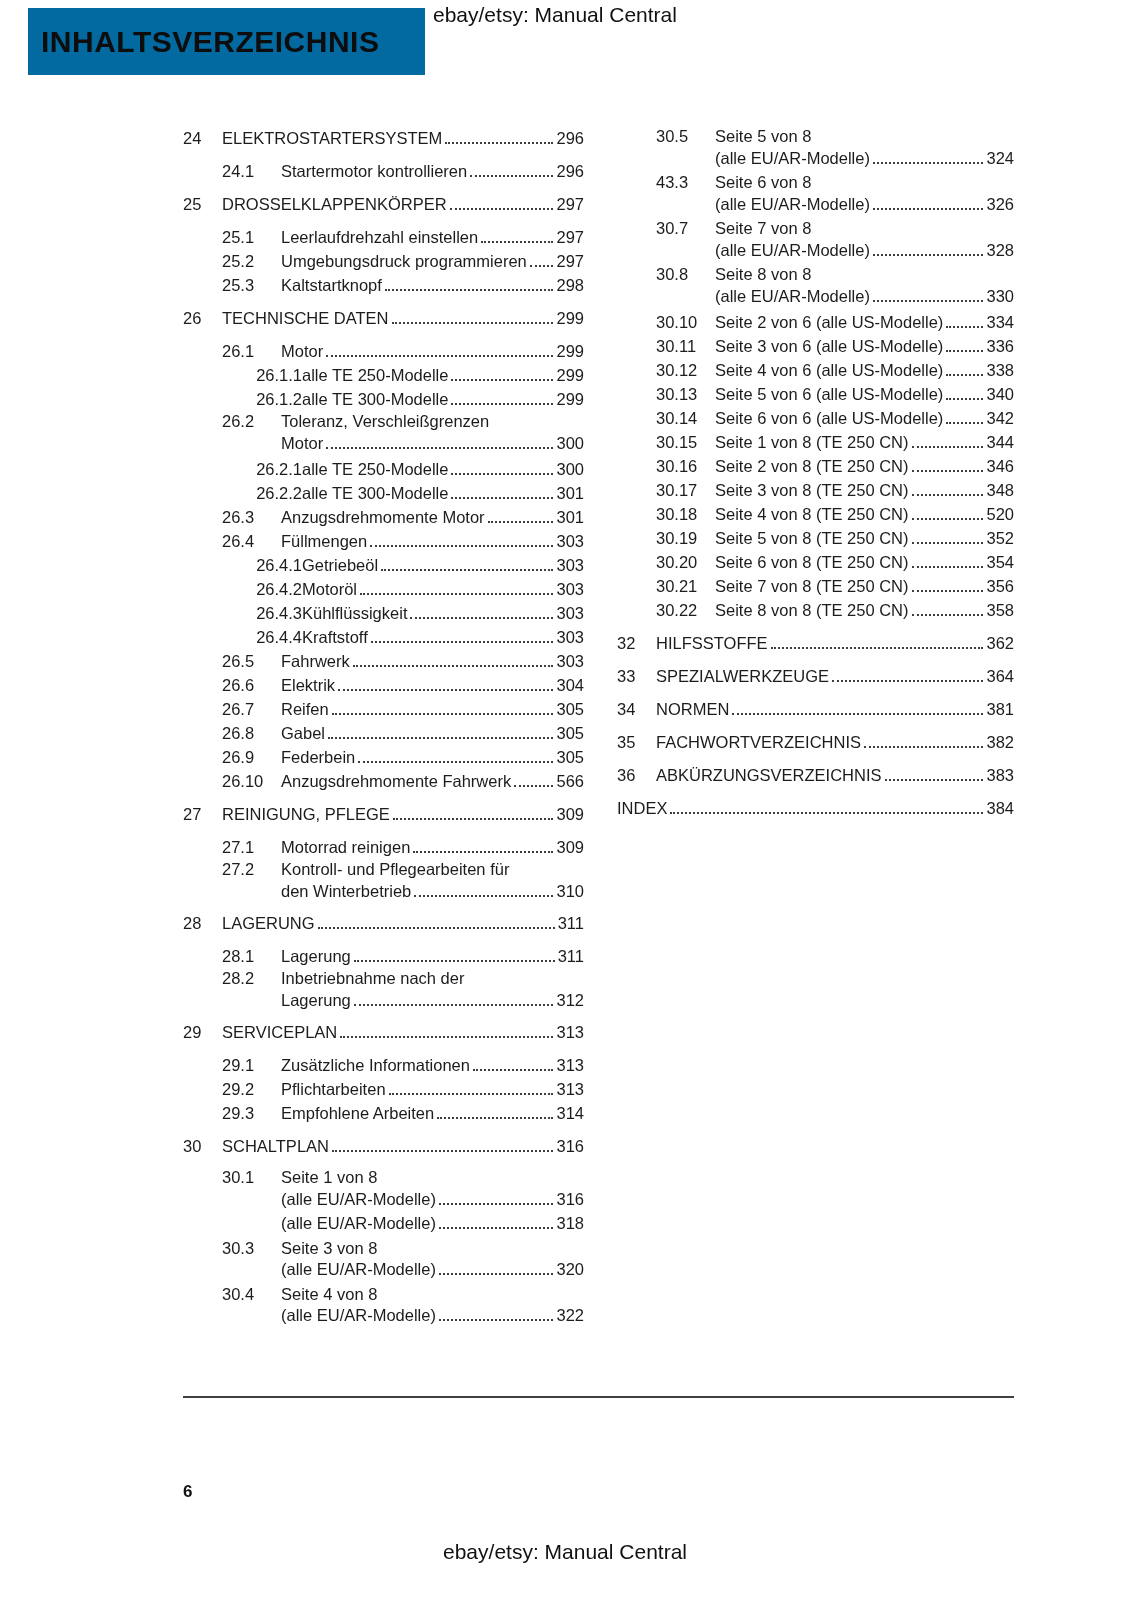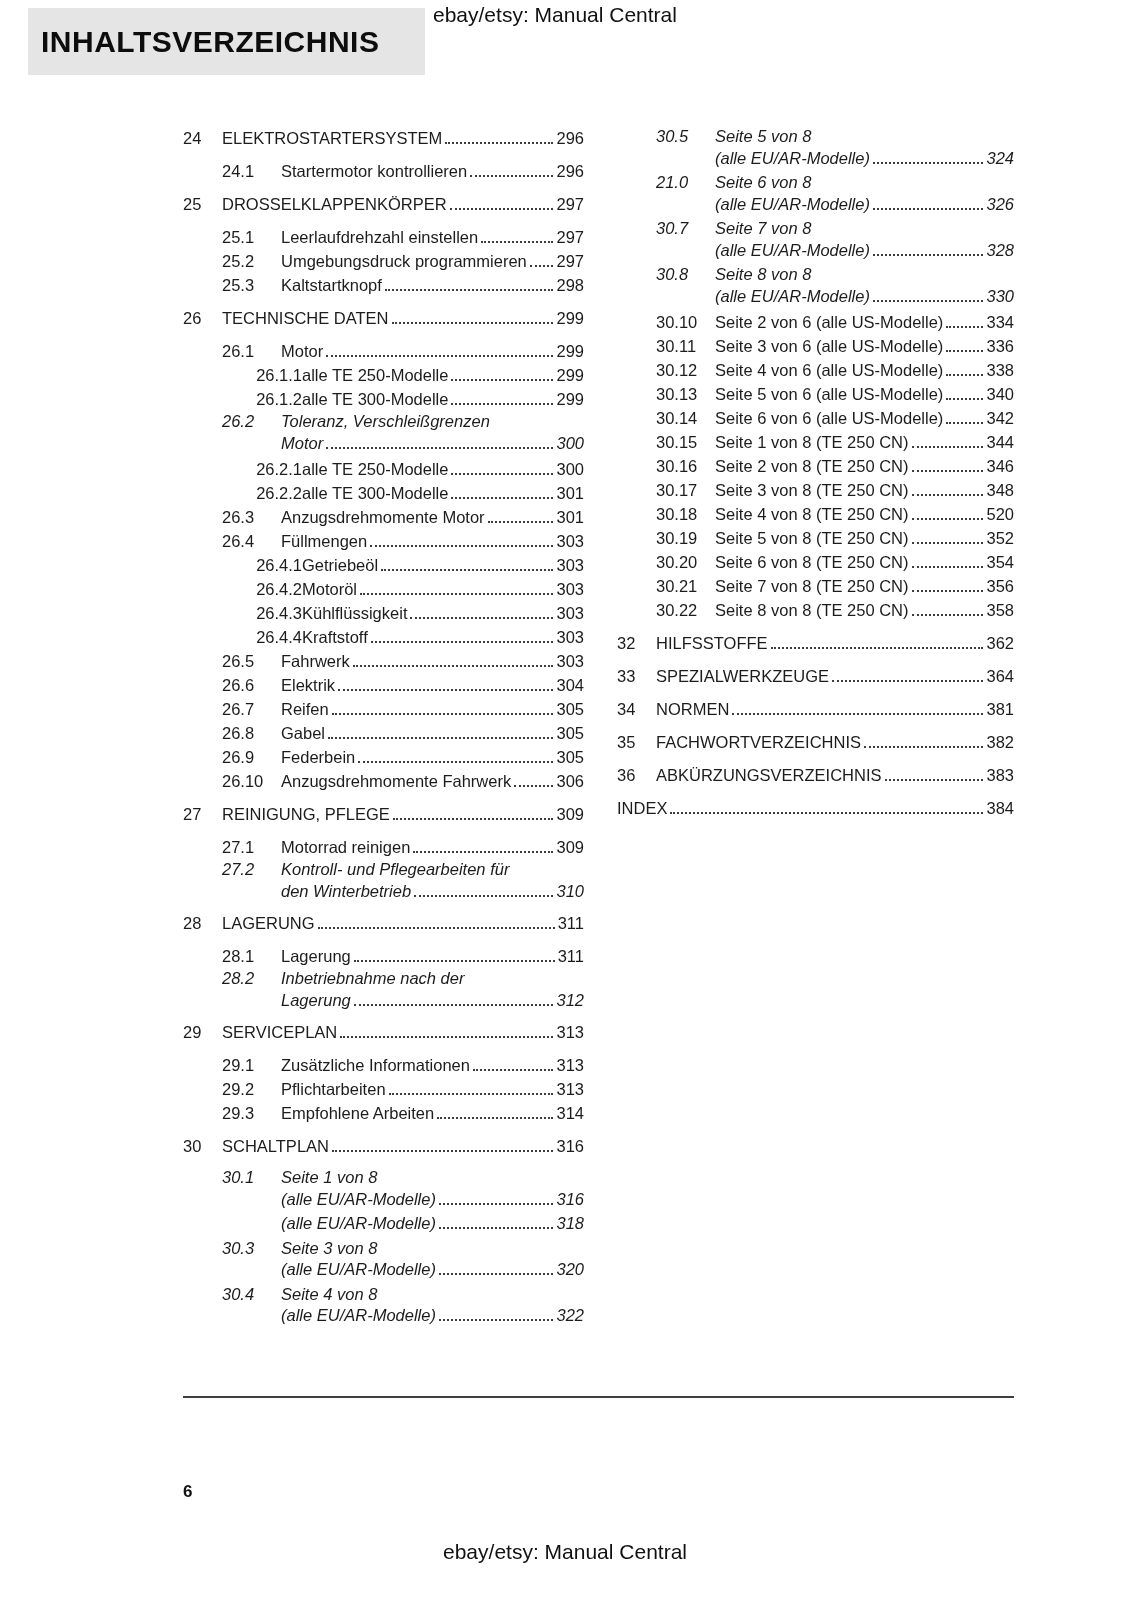--- a/index.html
+++ b/index.html
@@ -9,21 +9,21 @@
     height: 1600px;
     background: #ffffff;
     font-family: "Liberation Sans", "DejaVu Sans", sans-serif;
     color: #1c1c1c;
     overflow: hidden;
   }
   .title-box {
     position: absolute;
     left: 28px; top: 8px;
     width: 397px; height: 67px;
-    background: #e5e5e5;
+    background: #0369a1;
     display: flex; align-items: center;
     padding-left: 13px;
     box-sizing: border-box;
   }
   .title-box span {
     font-size: 30px;
     font-weight: 700;
     color: #0d0d0d;
     letter-spacing: 0.5px;
   }
@@ -45,21 +45,21 @@
   .col-left  { width: 401px; }
   .col-right { width: 397px; }
   .entry { box-sizing: border-box; }
   .line {
     display: flex;
     align-items: baseline;
     line-height: 24px;
     white-space: nowrap;
   }
   .entry.two-line .line { line-height: 21.5px; }
-  .entry.two-line { margin-bottom: 3px; font-style: italic; }
+  .entry.two-line { margin-bottom: 3px; }
   .num { flex: 0 0 auto; }
   .label { flex: 0 1 auto; }
   .leader {
     flex: 1 1 auto;
     min-width: 12px;
     height: 4px;
     border-bottom: 2px dotted #3d3d3d;
     margin: 0 3px;
   }
   .pagenum { flex: 0 0 auto; text-align: right; }
@@ -299,21 +299,21 @@
             <span class="label">Federbein</span>
             <span class="leader"></span>
             <span class="pagenum">305</span>
           </div>
         </div>
         <div class="entry level-1">
           <div class="line">
             <span class="num">26.10</span>
             <span class="label">Anzugsdrehmomente Fahrwerk</span>
             <span class="leader"></span>
-            <span class="pagenum">306</span>
+            <span class="pagenum">566</span>
           </div>
         </div>
         <div class="entry level-0">
           <div class="line">
             <span class="num">27</span>
             <span class="label">REINIGUNG, PFLEGE</span>
             <span class="leader"></span>
             <span class="pagenum">309</span>
           </div>
         </div>
@@ -451,21 +451,21 @@
             <span class="label">Seite 5 von 8</span>
           </div>
           <div class="line cont">
             <span class="label">(alle EU/AR-Modelle)</span>
             <span class="leader"></span>
             <span class="pagenum">324</span>
           </div>
         </div>
         <div class="entry level-1 two-line">
           <div class="line">
-            <span class="num">21.0</span>
+            <span class="num">43.3</span>
             <span class="label">Seite 6 von 8</span>
           </div>
           <div class="line cont">
             <span class="label">(alle EU/AR-Modelle)</span>
             <span class="leader"></span>
             <span class="pagenum">326</span>
           </div>
         </div>
         <div class="entry level-1 two-line">
           <div class="line">

